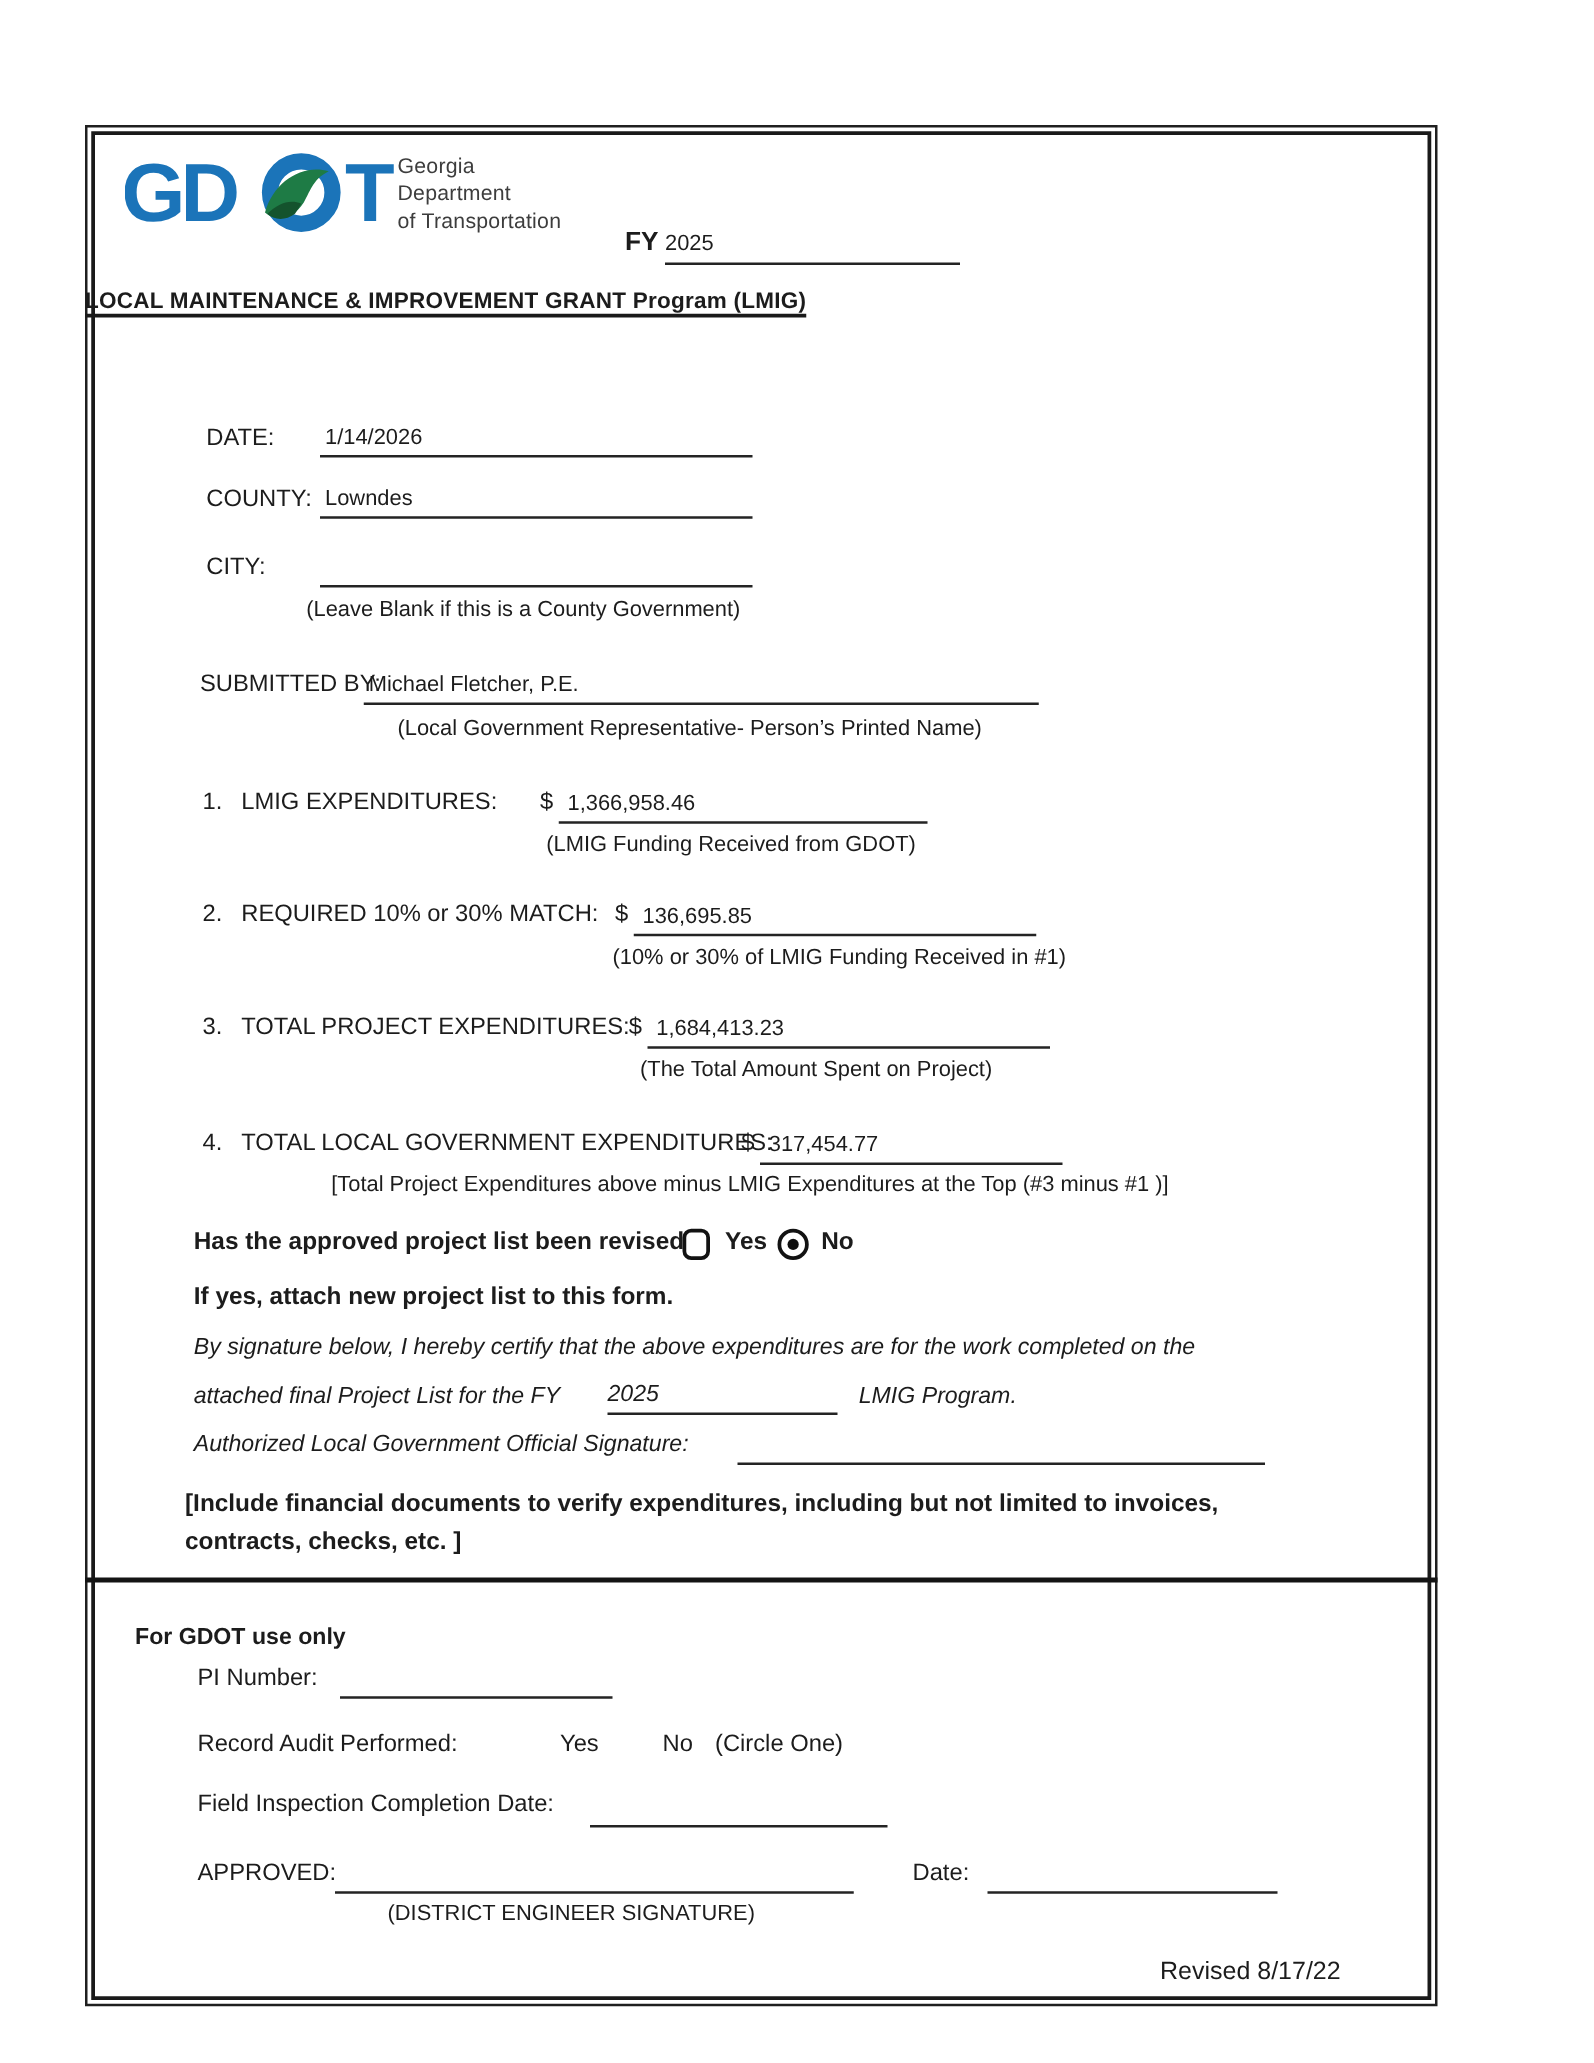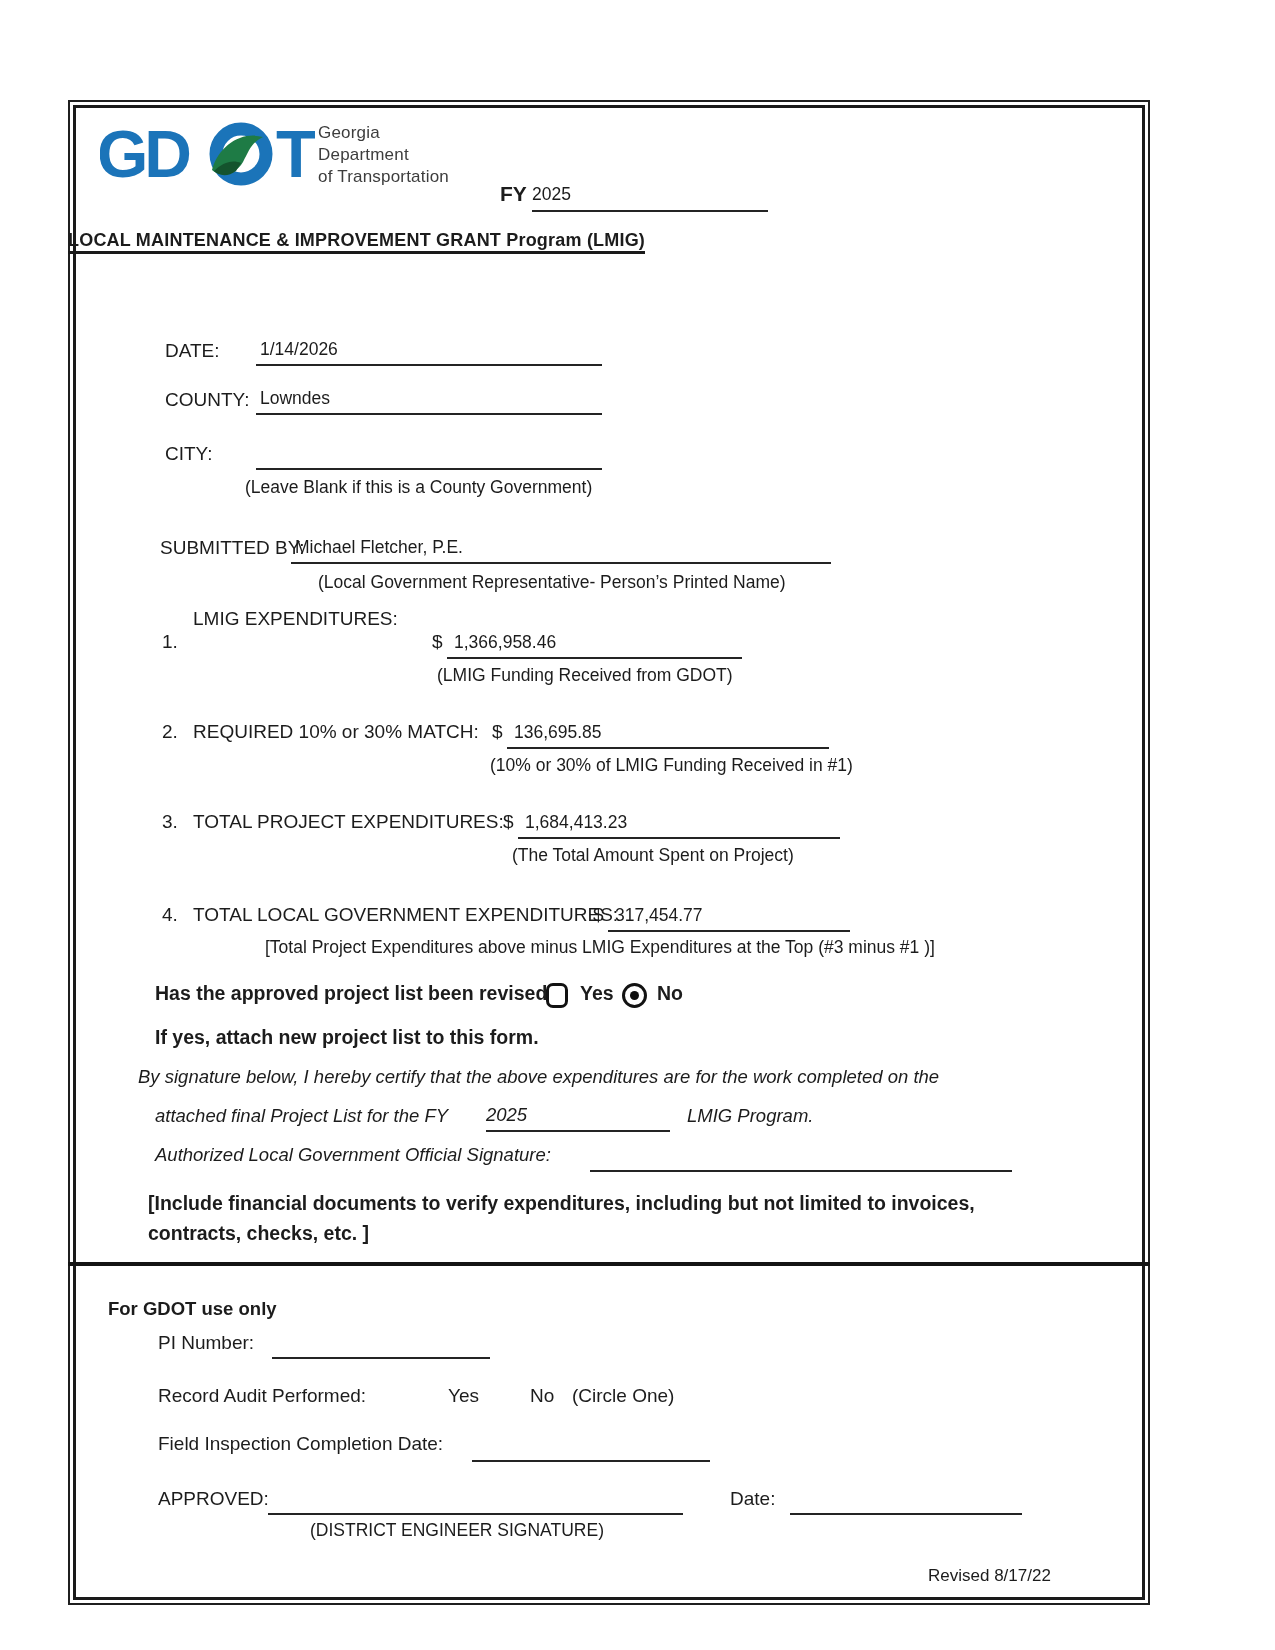--- a/index.html
+++ b/index.html
@@ -26,21 +26,21 @@
   .radio{position:absolute;background:#fff;}
   .radio-square{width:16px;height:19px;border:3.5px solid #121212;border-radius:7px;}
   .radio-circle{width:19px;height:19px;border:3.5px solid #121212;border-radius:50%;}
   .radio.checked::after{
     content:"";position:absolute;left:50%;top:50%;width:9px;height:9px;
     margin:-4.5px 0 0 -4.5px;border-radius:50%;background:#0e0e0e;
   }
   .org-text{font-size:17px;line-height:22px;color:#3d3d3d;letter-spacing:.2px;}
   .fy-lbl{font-size:21px;font-weight:700;}
   .gdot-hdr{font-size:18.5px;font-weight:700;}
-  .revised{font-size:17px;}
+  .revised{font-size:20px;}
 </style>
 </head>
 <body>
 
 <div class="page">
 
   <div class="form-border-outer">
     <div class="form-border-inner"></div>
   </div>
   <div class="section-divider"></div>
@@ -80,21 +80,21 @@
   <div class="t val" style="left:260px;top:442px;"></div>
   <div class="fline" style="left:256px;top:468px;width:346px;"></div>
   <div class="t note" style="left:245px;top:477px;">(Leave Blank if this is a County Government)</div>
 
   <div class="t lbl" style="left:160px;top:537px;">SUBMITTED BY:</div>
   <div class="t val" style="left:295px;top:537px;">Michael Fletcher, P.E.</div>
   <div class="fline" style="left:291px;top:562px;width:540px;"></div>
   <div class="t note" style="left:318px;top:572px;">(Local Government Representative- Person’s Printed Name)</div>
 
   <div class="t lbl" style="left:162px;top:631px;">1.</div>
-  <div class="t lbl" style="left:193px;top:608px;">LMIG EXPENDITURES:</div>
+  <div class="t lbl" style="left:193px;top:631px;">LMIG EXPENDITURES:</div>
   <div class="t lbl" style="left:432px;top:631px;">$</div>
   <div class="t val" style="left:454px;top:632px;">1,366,958.46</div>
   <div class="fline" style="left:447px;top:657px;width:295px;"></div>
   <div class="t note" style="left:437px;top:665px;">(LMIG Funding Received from GDOT)</div>
 
   <div class="t lbl" style="left:162px;top:721px;">2.</div>
   <div class="t lbl" style="left:193px;top:721px;">REQUIRED 10% or 30% MATCH:</div>
   <div class="t lbl" style="left:492px;top:721px;">$</div>
   <div class="t val" style="left:514px;top:722px;">136,695.85</div>
   <div class="fline" style="left:507px;top:747px;width:322px;"></div>
@@ -114,21 +114,21 @@
   <div class="fline" style="left:608px;top:930px;width:242px;"></div>
   <div class="t note" style="left:265px;top:937px;">[Total Project Expenditures above minus LMIG Expenditures at the Top (#3 minus #1 )]</div>
 
   <div class="t boldtxt" style="left:155px;top:982px;">Has the approved project list been revised?</div>
   <div class="radio radio-square" style="left:546px;top:983px;"></div>
   <div class="t boldtxt" style="left:580px;top:982px;">Yes</div>
   <div class="radio radio-circle checked" style="left:622px;top:983px;"></div>
   <div class="t boldtxt" style="left:657px;top:982px;">No</div>
   <div class="t boldtxt" style="left:155px;top:1026px;">If yes, attach new project list to this form.</div>
 
-  <div class="t ital" style="left:138px;top:1066px;font-style:italic;">By signature below, I hereby certify that the above expenditures are for the work completed on the</div>
+  <div class="t ital" style="left:155px;top:1066px;font-style:italic;">By signature below, I hereby certify that the above expenditures are for the work completed on the</div>
   <div class="t ital" style="left:155px;top:1105px;">attached final Project List for the FY</div>
   <div class="fline" style="left:486px;top:1130px;width:184px;"></div>
   <div class="center-box ital" style="left:486px;top:1104px;width:184px;">2025</div>
   <div class="t ital" style="left:687px;top:1105px;">LMIG Program.</div>
   <div class="t ital" style="left:155px;top:1144px;">Authorized Local Government Official Signature:</div>
   <div class="fline" style="left:590px;top:1170px;width:422px;"></div>
 
   <div class="t boldtxt" style="left:148px;top:1192px;">[Include financial documents to verify expenditures, including but not limited to invoices,</div>
   <div class="t boldtxt" style="left:148px;top:1222px;">contracts, checks, etc. ]</div>
 

